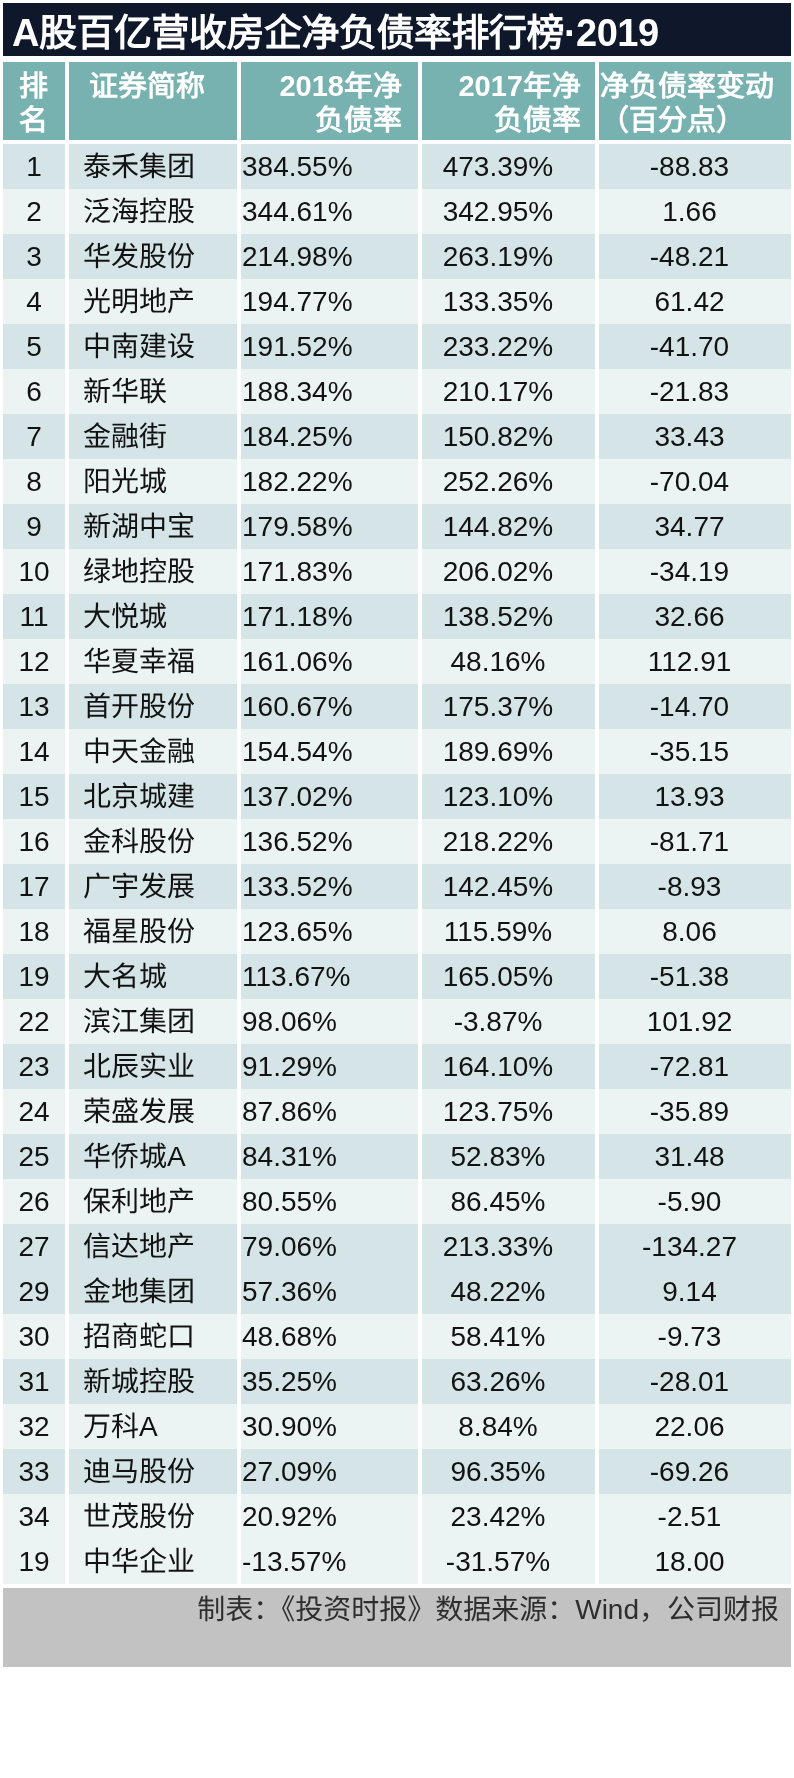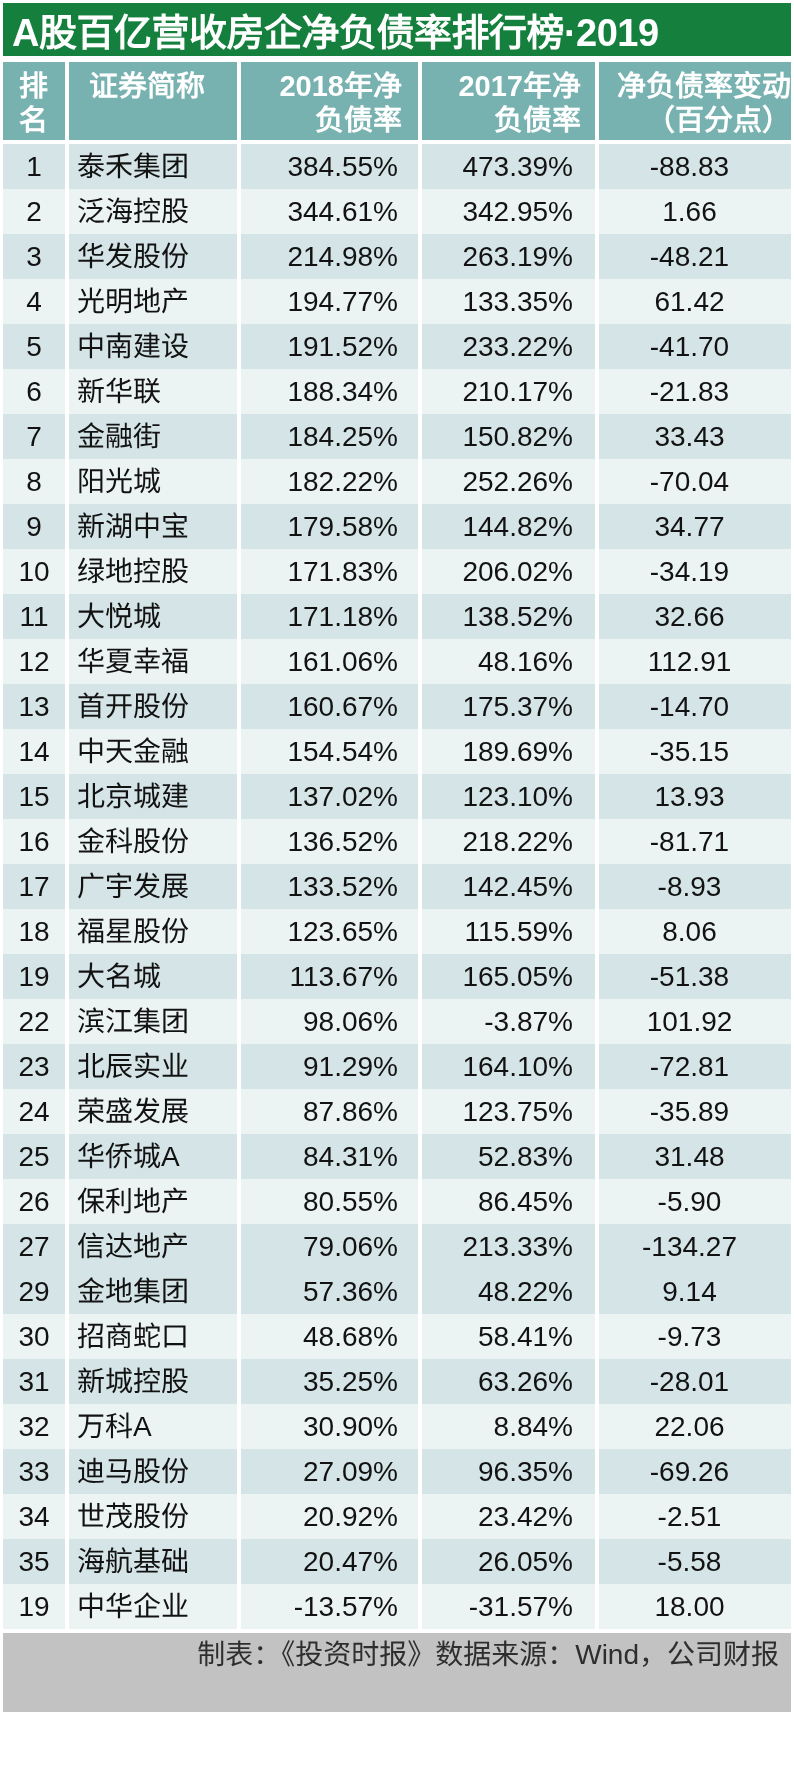--- a/index.html
+++ b/index.html
@@ -8,21 +8,21 @@
     background: #ffffff;
     font-family: "Liberation Sans", "DejaVu Sans", sans-serif;
   }
   .frame {
     width: 794px;
     box-sizing: border-box;
     padding: 3px;
     background: #ffffff;
   }
   .title-bar {
-    background: #15803d;
+    background: #0f172a;
     height: 53px;
     display: flex;
     align-items: center;
     padding-left: 9px;
     margin-bottom: 6px;
     box-sizing: border-box;
   }
   .title-bar .title {
     color: #ffffff;
     font-size: 38px;
@@ -61,29 +61,29 @@
     border-right: 4px solid #ffffff;
     white-space: nowrap;
     overflow: hidden;
   }
   td:last-child { border-right: none; }
   tr.odd td  { background: #d5e4e6; }
   tr.even td { background: #ecf4f3; }
 
   
   .col-0 { text-align: center; }
-  .col-1 { text-align: left; padding-left: 8px; }
-  .col-2 { text-align: right; padding-right: 20px; }
-  .col-3 { text-align: right; padding-right: 22px; }
+  .col-1 { text-align: left; padding-left: 14px; }
+  .col-2 { padding-right: 32px; }
+  .col-3 { text-align: center; padding-right: 22px; }
   .col-4 { text-align: center; padding-right: 12px; }
   th.col-0 { text-align: center; padding-left: 0; }
   th.col-1 { text-align: left; padding-left: 20px; }
   th.col-2 { text-align: right; padding-right: 16px; }
   th.col-3 { text-align: right; padding-right: 14px; }
-  th.col-4 { text-align: right; padding-right: 0; margin-left: 15px; }
+  th.col-4 { text-align: left; padding-right: 0; margin-left: 15px; }
 
   .footer {
     margin-top: 4px;
     background: #c3c2c2;
     box-sizing: border-box;
     height: 79px;
     padding: 5px 12px 0 0;
     text-align: right;
     color: #2e2e2e;
     font-size: 28px;
@@ -327,27 +327,20 @@
           <td class="col-3">96.35%</td>
           <td class="col-4">-69.26</td>
         </tr>
         <tr class="even">
           <td class="col-0">34</td>
           <td class="col-1">世茂股份</td>
           <td class="col-2">20.92%</td>
           <td class="col-3">23.42%</td>
           <td class="col-4">-2.51</td>
         </tr>
-        <tr class="odd">
-          <td class="col-0">35</td>
-          <td class="col-1">海航基础</td>
-          <td class="col-2">20.47%</td>
-          <td class="col-3">26.05%</td>
-          <td class="col-4">-5.58</td>
-        </tr>
         <tr class="even">
           <td class="col-0">19</td>
           <td class="col-1">中华企业</td>
           <td class="col-2">-13.57%</td>
           <td class="col-3">-31.57%</td>
           <td class="col-4">18.00</td>
         </tr>
       </tbody>
   </table>
 

